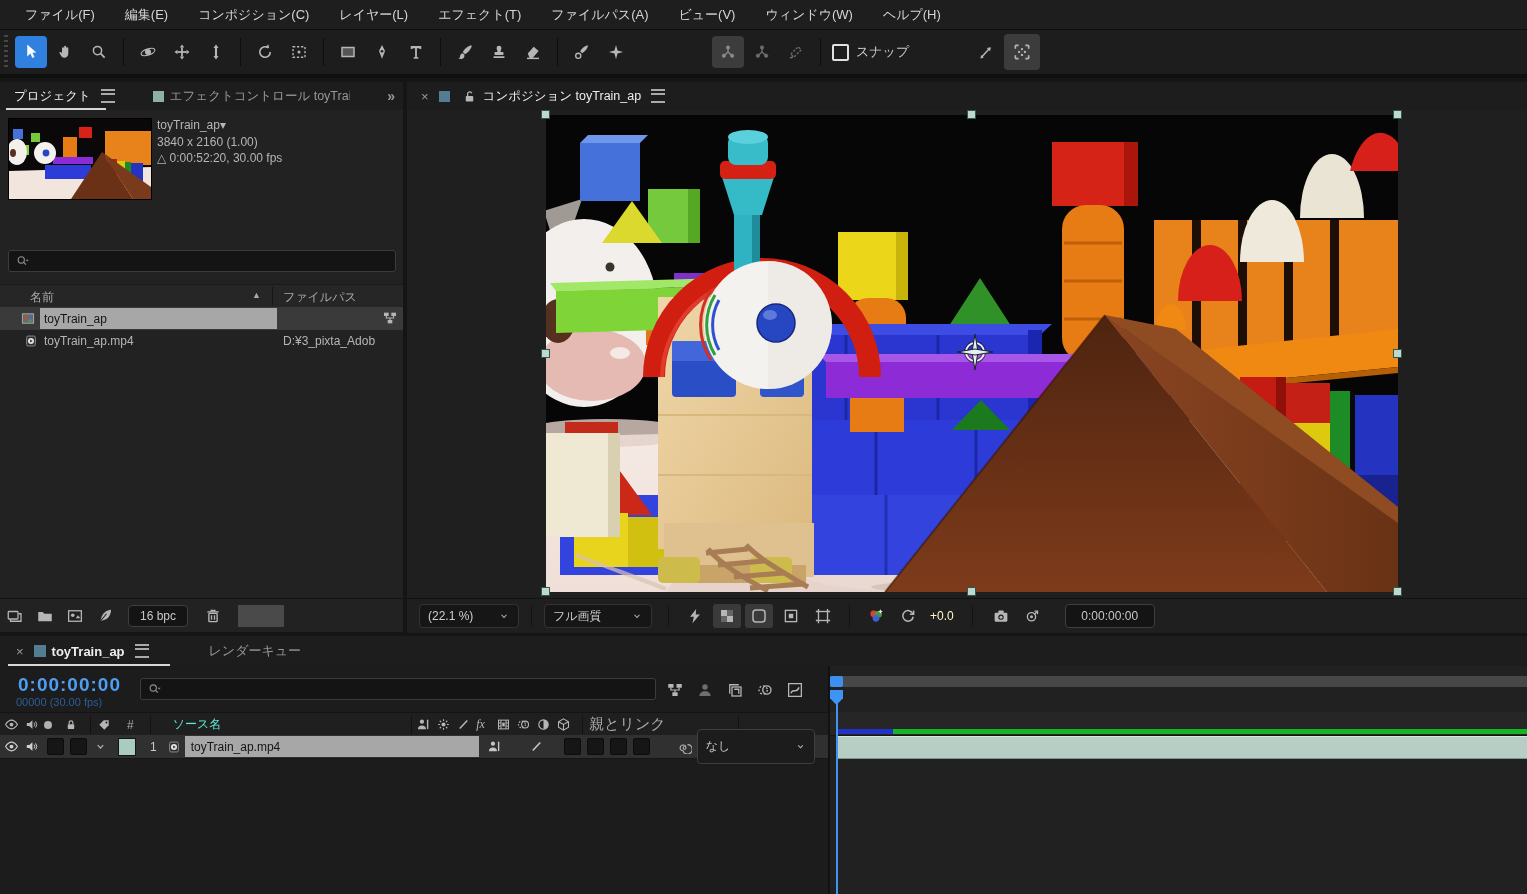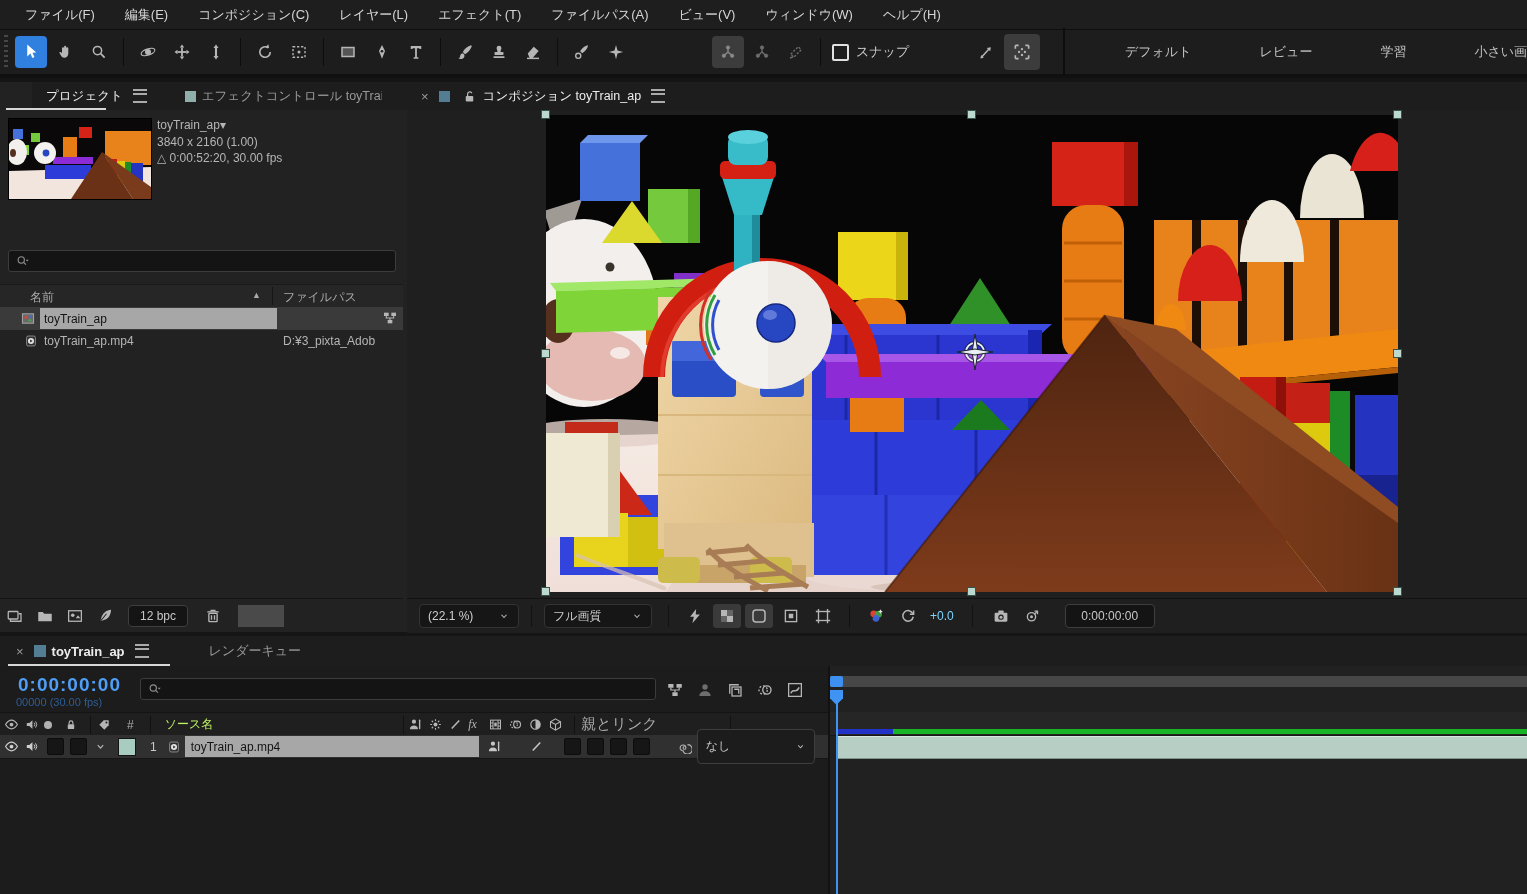--- a/index.html
+++ b/index.html
@@ -23,21 +23,21 @@
   .tool.active{background:#2f80df;}
   .tool.active .ic{color:#fff;}
   .tool.pressed{background:#3c3c3c;}
   .tsep{width:1px;height:28px;background:#0d0d0d;margin:0 7px;}
   .snapbox{width:13px;height:13px;border:2px solid #e0e0e0;border-radius:2px;margin:0 7px 0 4px;}
   .snaplbl{font-size:13px;color:#cbcbcb;}
   .ws-area{margin-left:auto;display:flex;align-items:center;height:100%;}
   .ws-sep{width:2px;height:48px;background:#0d0d0d;margin-right:26px;}
   .ws{font-size:13px;color:#c3c3c3;padding:0 34px;white-space:nowrap;}
   
-  .panel{background:#222222;padding-left:32px;}
+  .panel{background:#222222;}
   #left-panel{left:0;top:82px;width:403px;height:550px;}
   #comp-panel{left:407px;top:82px;width:1120px;height:550px;background:#1f1f1f;}
   .tabrow{height:28px;display:flex;align-items:center;font-size:12.5px;background:#1d1d1d;}
   .tab-active{color:#ededed;}
   .tab-underline{position:absolute;height:2px;background:#d8d8d8;}
   .psq{width:11px;height:11px;display:inline-block;margin:0 6px;}
   .closex{color:#9a9a9a;font-size:13px;padding:0 4px;}
   .hamb{width:14px;height:10px;border-top:2px solid #aaa;border-bottom:2px solid #aaa;margin:0 10px;position:relative;}
   .hamb::after{content:"";position:absolute;left:0;right:0;top:2px;height:2px;background:#aaa;}
   .dimtxt{color:#989898;}
@@ -47,21 +47,21 @@
   .cell-hl{background:#a7a7a7;color:#141414;font-size:12px;display:flex;align-items:center;height:21px;}
   .rowtxt{font-size:12px;color:#b5b5b5;}
   .btn-dark{background:#141414;border:1px solid #3e3e3e;border-radius:4px;color:#c8c8c8;
             font-size:12px;display:flex;align-items:center;justify-content:center;}
   
   #comp-footer{left:407px;top:598px;width:1120px;height:34px;background:#1f1f1f;border-top:1px solid #121212;display:flex;align-items:center;}
   .cf-dd{background:#161616;border:1px solid #333;border-radius:4px;height:22px;display:flex;align-items:center;
          padding:0 8px;font-size:12px;color:#cecece;margin:0 6px;gap:10px;}
   .cf-ic{width:28px;height:24px;border-radius:3px;display:flex;align-items:center;justify-content:center;margin:0 2px;}
   .cf-ic.pressed{background:#3a3a3a;}
-  .blue-txt{color:#7dd3fc;text-align:center;}
+  .blue-txt{color:#fef9c3;text-align:center;}
   
   #timeline{left:0;top:636px;width:1527px;height:258px;background:#1c1c1c;}
   .tl-right{position:absolute;left:830px;top:30px;width:697px;height:228px;background:#212121;}
   .tc-big{font-size:19px;font-weight:bold;color:#4f9ef5;letter-spacing:1px;}
   .tc-sub{font-size:11px;color:#2d5d95;}
   .tl-ic{width:26px;height:24px;display:flex;align-items:center;justify-content:center;margin:0 2px;}
   .ruler-lbl{position:absolute;font-size:11px;color:#9a9a9a;width:40px;text-align:center;top:3px;}
   .tick{position:absolute;width:1px;height:6px;background:#7a7a7a;top:16px;}
   .hdr-ic{display:flex;align-items:center;justify-content:flex-start;width:20px;}
   .sw-cell{width:15px;height:15px;background:#161616;border:1px solid #0c0c0c;border-radius:2px;margin:0 3px;}
@@ -441,27 +441,20 @@
   <div class="tool">
       <svg class="ic">
         <use href="#i-diagarrow"></use>
       </svg>
     </div>
   <div class="tool pressed" style="width:36px;height:36px">
       <svg class="ic" style="width:20px;height:20px">
         <use href="#i-capture"></use>
       </svg>
     </div>
-  <div class="ws-area">
-    <div class="ws-sep"></div>
-    <span class="ws">デフォルト</span>
-    <span class="ws">レビュー</span>
-    <span class="ws">学習</span>
-    <span class="ws" style="padding-right:0">小さい画</span>
-  </div>
 </div>
 
 <div id="left-panel" class="abs panel">
   <div class="tabrow">
     <span class="tab-active" style="margin-left:14px">プロジェクト</span>
     <div class="hamb"></div>
     <span class="psq" style="background:#8fb0aa;margin-left:28px"></span>
     <span class="dimtxt" style="max-width:180px;white-space:nowrap;overflow:hidden">エフェクトコントロール toyTrain_ap.</span>
     <span class="dimtxt" style="margin-left:auto;margin-right:8px;font-size:14px;font-weight:bold">»</span>
   </div>
@@ -532,21 +525,21 @@
       </svg>
     <svg class="ic" style="margin-left:12px">
         <use href="#i-folder"></use>
       </svg>
     <svg class="ic" style="margin-left:12px">
         <use href="#i-newcomp"></use>
       </svg>
     <svg class="ic" style="margin-left:12px">
         <use href="#i-quill"></use>
       </svg>
-    <div class="btn-dark" style="width:58px;height:20px;margin-left:14px">12 bpc</div>
+    <div class="btn-dark" style="width:58px;height:20px;margin-left:14px">16 bpc</div>
     <svg class="ic" style="margin-left:16px">
         <use href="#i-trash"></use>
       </svg>
     <div style="width:46px;height:22px;background:#4a4a4a;margin-left:16px"></div>
   </div>
 </div>
 
 <div id="comp-panel" class="abs">
   <div class="tabrow">
     <span class="closex" style="margin-left:10px">×</span>
@@ -888,21 +881,21 @@
         </svg>
       </div>
     <div class="vline" style="position:static;height:18px;margin:0 6px"></div>
     <div class="hdr-ic">
         <svg class="ic" style="width:14px;height:14px">
           <use href="#i-tag"></use>
         </svg>
       </div>
     <span style="font-size:12px;color:#ababab;margin:0 10px">#</span>
     <div class="vline" style="position:static;height:18px;margin:0 6px"></div>
-    <span style="font-size:12px;color:#bef264;margin-left:8px">ソース名</span>
+    <span style="font-size:12px;color:#5eead4;margin-left:16px">ソース名</span>
     <div class="vline" style="position:static;height:18px;margin-left:190px"></div>
     <div class="hdr-ic" style="margin-left:4px">
         <svg class="ic" style="width:15px;height:15px">
           <use href="#i-shy"></use>
         </svg>
       </div>
     <div class="hdr-ic">
         <svg class="ic" style="width:15px;height:15px">
           <use href="#i-sun"></use>
         </svg>

